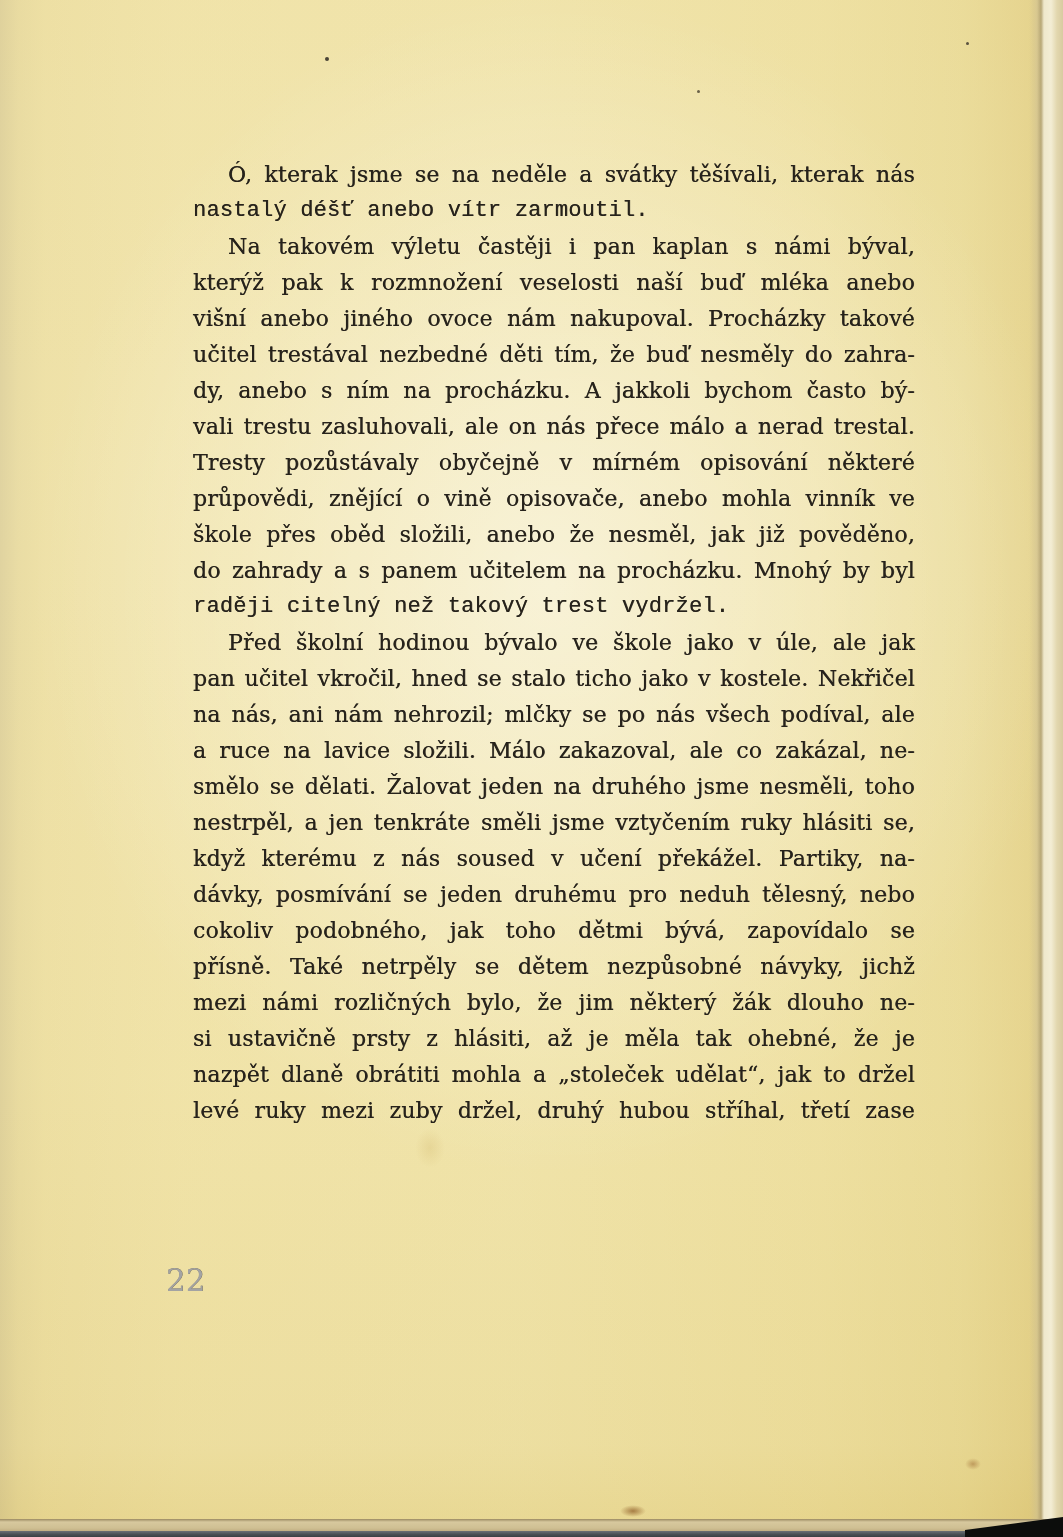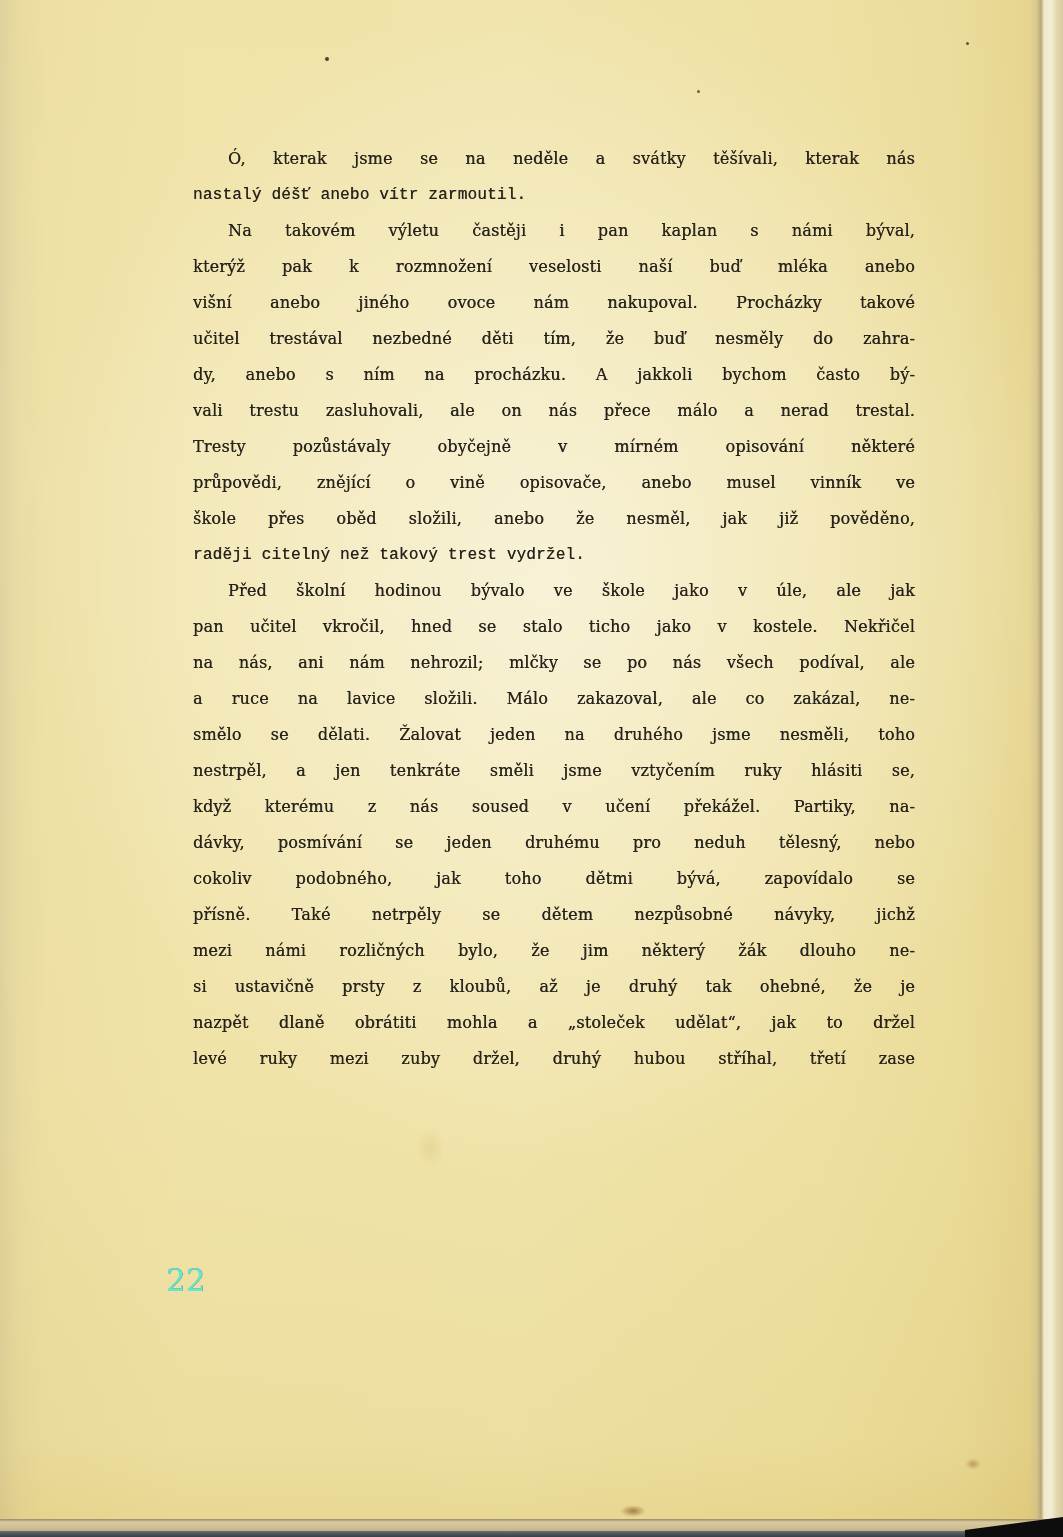--- a/index.html
+++ b/index.html
@@ -67,23 +67,23 @@
     bottom: 0;
     width: 98px;
     height: 20px;
     background: #0c0d0c;
     clip-path: polygon(0 65%, 100% 0, 100% 100%, 0 100%);
   }
   
   .text-block {
     position: absolute;
     left: 193px;
-    top: 141px;
+    top: 157px;
     width: 722px;
-    font-size: 16px;
+    font-size: 22px;
     color: #26221b;
     text-shadow: 0.35px 0.35px 0.4px rgba(38,34,27,0.75);
     letter-spacing: 0.2px;
   }
   .line {
     height: 36px;
     line-height: 36px;
     text-align: justify;
     text-align-last: justify;
     white-space: normal;
@@ -93,21 +93,21 @@
     font-family: Liberation Mono, monospace;
   }
   .line.indent {
     text-indent: 35px;
   }
   .page-number {
     position: absolute;
     left: 166px;
     top: 1262px;
     font-size: 31px;
-    color: #5eead4;
+    color: #a3a3a3;
     text-shadow: 0.35px 0.35px 0.4px rgba(38,34,27,0.7);
   }
   
   .speck {
     position: absolute;
     border-radius: 50%;
   }
   .speck-a { left: 325px; top: 57px;  width: 4px; height: 4px; background: #4a4436; }
   .speck-b { left: 966px; top: 42px;  width: 3px; height: 3px; background: #5a523e; }
   .speck-c { left: 697px; top: 90px;  width: 3px; height: 3px; background: #6a6148; }
@@ -135,33 +135,34 @@
   <div class="text-block">
       <div class="line indent">Ó, kterak jsme se na neděle a svátky těšívali, kterak nás</div>
       <div class="line no-justify">nastalý déšť anebo vítr zarmoutil.</div>
       <div class="line indent">Na takovém výletu častěji i pan kaplan s námi býval,</div>
       <div class="line">kterýž pak k rozmnožení veselosti naší buď mléka anebo</div>
       <div class="line">višní anebo jiného ovoce nám nakupoval. Procházky takové</div>
       <div class="line">učitel trestával nezbedné děti tím, že buď nesměly do zahra-</div>
       <div class="line">dy, anebo s ním na procházku. A jakkoli bychom často bý-</div>
       <div class="line">vali trestu zasluhovali, ale on nás přece málo a nerad trestal.</div>
       <div class="line">Tresty pozůstávaly obyčejně v mírném opisování některé</div>
-      <div class="line">průpovědi, znějící o vině opisovače, anebo musel vinník ve</div>
+      <div class="line">průpovědi, znějící o vině opisovače, anebo mohla vinník ve</div>
       <div class="line">škole přes oběd složili, anebo že nesměl, jak již pověděno,</div>
+      <div class="line">do zahrady a s panem učitelem na procházku. Mnohý by byl</div>
       <div class="line no-justify">raději citelný než takový trest vydržel.</div>
       <div class="line indent">Před školní hodinou bývalo ve škole jako v úle, ale jak</div>
       <div class="line">pan učitel vkročil, hned se stalo ticho jako v kostele. Nekřičel</div>
       <div class="line">na nás, ani nám nehrozil; mlčky se po nás všech podíval, ale</div>
       <div class="line">a ruce na lavice složili. Málo zakazoval, ale co zakázal, ne-</div>
       <div class="line">smělo se dělati. Žalovat jeden na druhého jsme nesměli, toho</div>
       <div class="line">nestrpěl, a jen tenkráte směli jsme vztyčením ruky hlásiti se,</div>
       <div class="line">když kterému z nás soused v učení překážel. Partiky, na-</div>
       <div class="line">dávky, posmívání se jeden druhému pro neduh tělesný, nebo</div>
       <div class="line">cokoliv podobného, jak toho dětmi bývá, zapovídalo se</div>
       <div class="line">přísně. Také netrpěly se dětem nezpůsobné návyky, jichž</div>
       <div class="line">mezi námi rozličných bylo, že jim některý žák dlouho ne-</div>
-      <div class="line">si ustavičně prsty z kloubů, až je druhý tak ohebné, že je</div>
+      <div class="line">si ustavičně prsty z hlásiti, až je měla tak ohebné, že je</div>
       <div class="line">nazpět dlaně obrátiti mohla a „stoleček udělat“, jak to držel</div>
       <div class="line">levé ruky mezi zuby držel, druhý hubou stříhal, třetí zase</div>
     </div>
 
   <div class="page-number">22</div>
 </div>
 
 </body></html>

